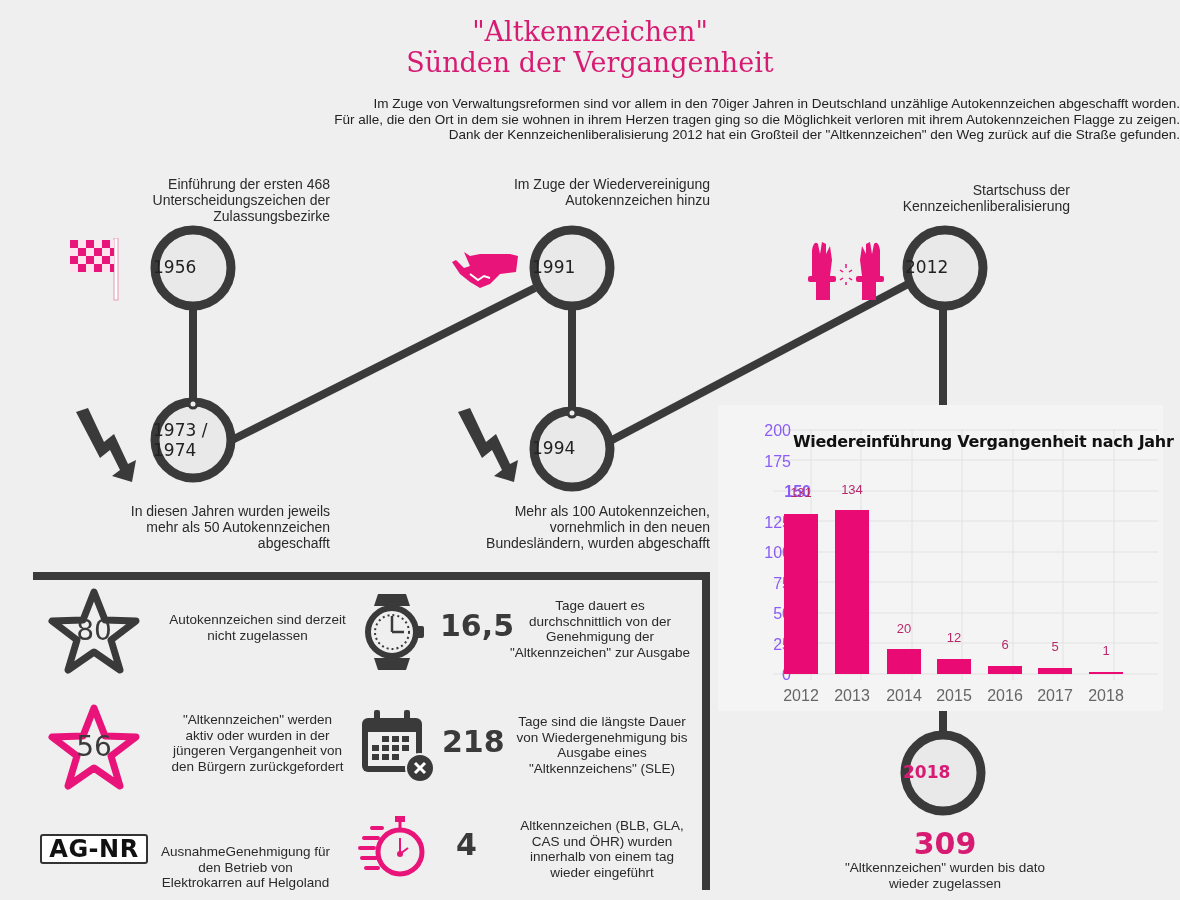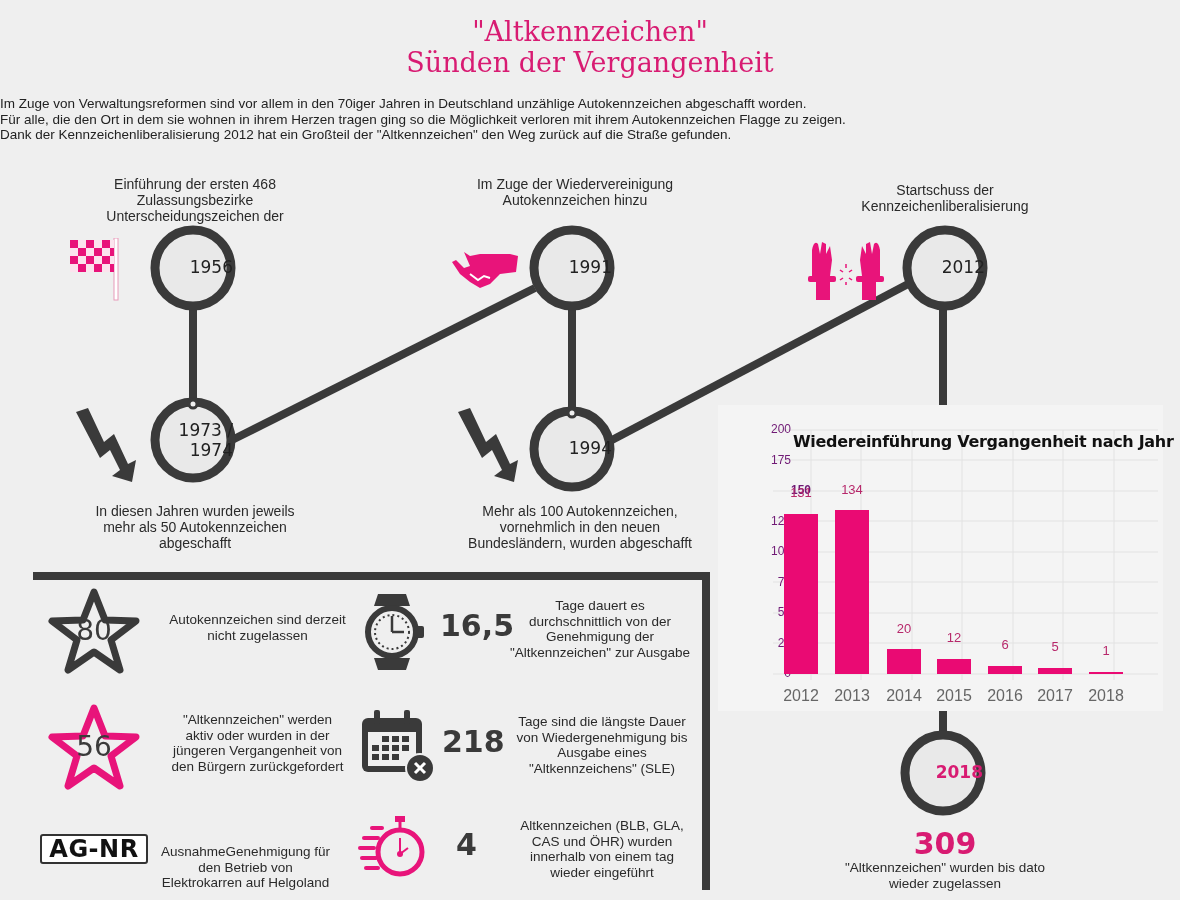--- a/index.html
+++ b/index.html
@@ -1,27 +1,27 @@
 <!DOCTYPE html>
 <html><head>
 <meta charset="utf-8">
 <style>
   html, body { margin:0; padding:0; }
   body { width:1180px; height:900px; background:#efefef; position:relative; overflow:hidden;
          font-family:"Liberation Sans", sans-serif; color:#2b2b2b; }
   .abs { position:absolute; }
   .title { left:0; width:1180px; top:16px; text-align:center; color:#d81b72;
            font-family:"DejaVu Serif", serif; font-size:27px; line-height:31px; }
-  .intro { left:0; width:1180px; top:96px; text-align:left; font-size:13.5px; line-height:15.5px; color:#222; }
-  .cap { text-align:center; font-size:14px; line-height:16px; color:#2a2a2a; }
-  .yr { text-align:right; font-size:17px; color:#222; font-family:"DejaVu Sans", sans-serif; }
+  .intro { left:0; width:1180px; top:96px; text-align:right; font-size:13.5px; line-height:15.5px; color:#222; }
+  .cap { text-align:right; font-size:14px; line-height:16px; color:#2a2a2a; }
+  .yr { text-align:left; font-size:17px; color:#222; font-family:"DejaVu Sans", sans-serif; }
   svg.lines { left:0; top:0; }
   .chartbox { left:718px; top:405px; width:445px; height:306px; background:#f4f4f4; }
   .charttitle { left:793px; top:432px; font-weight:bold; font-size:16px; color:#111; font-family:"DejaVu Sans", sans-serif; letter-spacing:-0.3px; }
-  .ytick { width:36px; text-align:right; font-size:12px; color:#701a75; }
+  .ytick { width:36px; text-align:right; font-size:16px; color:#8b5cf6; }
   .xtick { width:60px; text-align:center; font-size:16px; color:#666; }
   .bar { background:#ea0a73; }
   .blabel { width:60px; text-align:center; font-size:13px; color:#b7286b; }
   .bignum { font-weight:bold; font-size:30px; color:#3a3a3a; font-family:"DejaVu Sans", sans-serif; }
   .stat { text-align:center; font-size:13.5px; line-height:15.5px; color:#2a2a2a; }
   .total { left:780px; width:330px; top:826px; text-align:center; color:#d81b72; font-size:30px; font-weight:bold; font-family:"DejaVu Sans", sans-serif; }
   .totalcap { left:780px; width:330px; top:860px; text-align:center; font-size:13.5px; line-height:15.5px; }
   .plate { left:40px; top:834px; width:104px; height:26px; border:2px solid #333; border-radius:3px; background:#fff;
            font-size:24px; font-weight:bold; text-align:center; line-height:26px; color:#111; font-family:"DejaVu Sans", sans-serif; letter-spacing:0.5px; }
 </style>
@@ -64,22 +64,22 @@
     <circle cx="943" cy="773" r="38"></circle>
   </g>
   <g fill="#efefef" stroke="#3a3a3a" stroke-width="3">
     <circle cx="193" cy="404" r="4"></circle>
     <circle cx="572" cy="413" r="4"></circle>
   </g>
 </svg>
 
 <div class="abs cap" style="left:60px;width:270px;top:176px;">
   <div>Einführung der ersten 468</div>
+    <div>Unterscheidungszeichen der</div>
     <div>Zulassungsbezirke</div>
-    <div>Unterscheidungszeichen der</div>
 </div>
 <div class="abs yr" style="left:153px;width:80px;top:257px;">1956</div>
 
 <div class="abs yr" style="left:153px;width:80px;top:420px;line-height:20px;">
   <div>1973 /</div>
     <div>1974</div>
 </div>
 <div class="abs cap" style="left:60px;width:270px;top:503px;">
   <div>In diesen Jahren wurden jeweils</div>
     <div>mehr als 50 Autokennzeichen</div>

